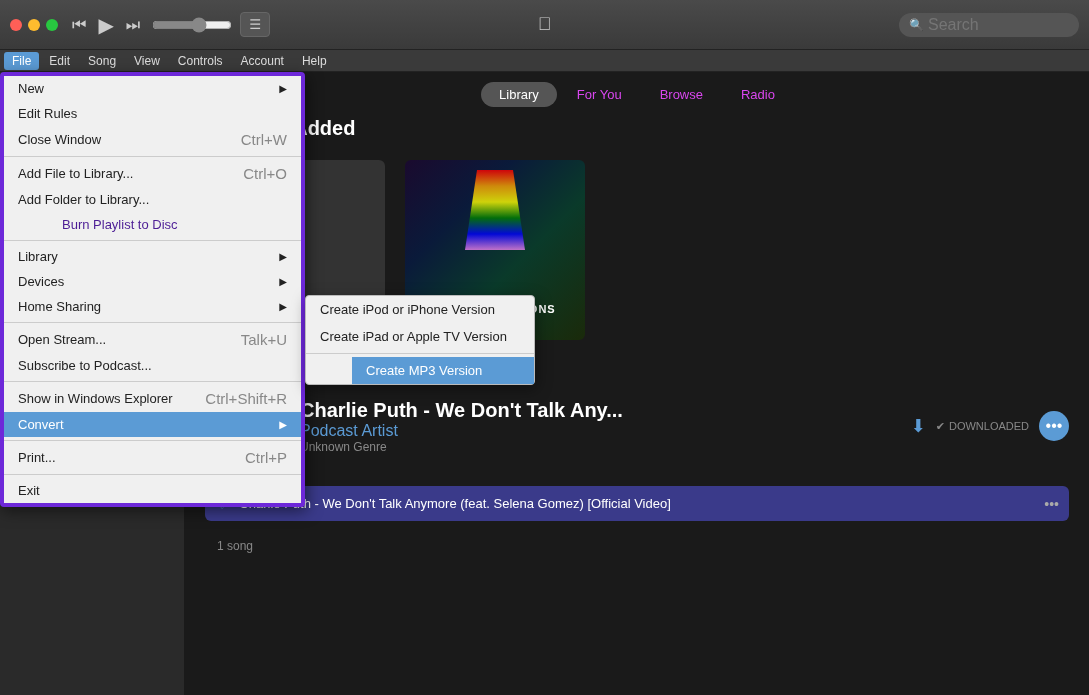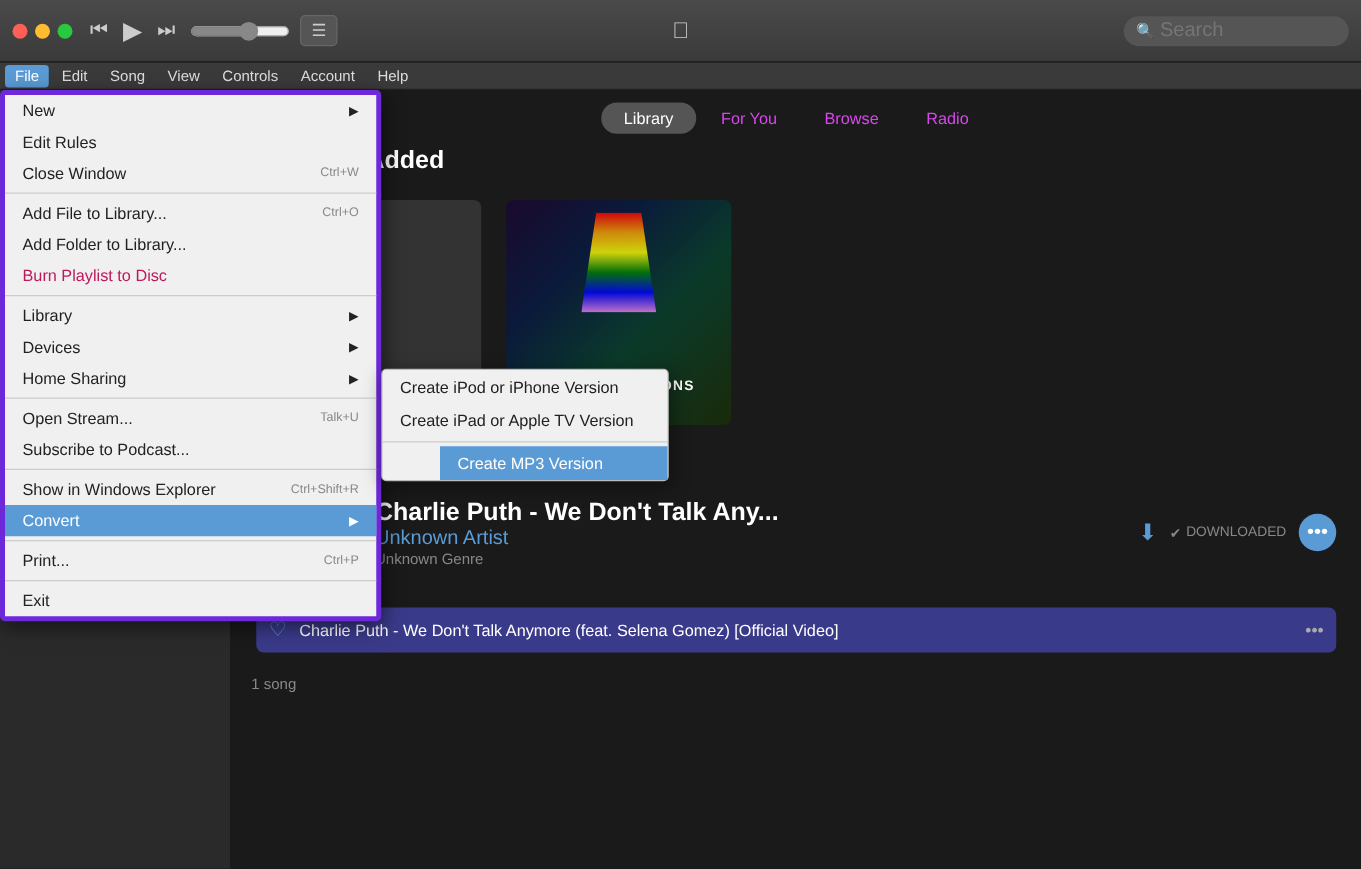--- a/index.html
+++ b/index.html
@@ -142,34 +142,34 @@
     
     .song-list { padding: 10px 20px; }
     .song-row {
       display: flex; align-items: center; gap: 10px; padding: 8px 10px;
       background: #3a3a8a; border-radius: 6px; cursor: pointer;
     }
     .song-love-btn { color: #5b9bd5; font-size: 16px; background: none; border: none; cursor: pointer; }
     .song-title { flex: 1; color: #fff; font-size: 13px; }
     .song-more-btn { color: #aaa; background: none; border: none; cursor: pointer; font-size: 14px; }
 
-    .song-count { padding: 8px 16px; color: #888; font-size: 12px; }
+    .song-count { padding: 8px 32px; color: #888; font-size: 12px; }
     .dropdown-menu {
       position: absolute; top: 72px; left: 0; width: 305px;
       background: #f0f0f0; border: 4px solid #6d28d9; border-radius: 4px;
       box-shadow: 2px 4px 15px rgba(0,0,0,0.5); z-index: 200;
       color: #222;
     }
     .dm-item {
       padding: 5px 14px; display: flex; align-items: center; justify-content: space-between;
       cursor: pointer; font-size: 13px; color: #222;
     }
     .dm-item:hover, .dm-item.highlighted { background: #5b9bd5; color: #fff; }
-    .dm-item.disabled { color: #be185d; cursor: default; }
-    .dm-shortcut { color: #888; font-size: 10px; }
+    .dm-item.disabled { color: #4c1d95; cursor: default; margin-left: 44px; }
+    .dm-shortcut { color: #888; font-size: 15px; }
     .dm-arrow { font-size: 10px; }
     .dm-separator { height: 1px; background: #ccc; margin: 3px 0; }
 
     
     .submenu {
       position: absolute; left: 305px; top: 295px; width: 230px;
       background: #f0f0f0; border: 1px solid #bbb; border-radius: 4px;
       box-shadow: 2px 4px 15px rgba(0,0,0,0.4); z-index: 300;
       color: #222;
     }
@@ -295,21 +295,21 @@
           <div class="album-title">Unknown Album</div>
         </div>
       </div>
     </div>
 
     <div class="now-playing-section">
       <div class="np-header">
         <div class="np-art"></div>
         <div class="np-info">
           <div class="np-title">Charlie Puth - We Don't Talk Any...</div>
-          <div class="np-artist">Unknown Artist</div>
+          <div class="np-artist">Podcast Artist</div>
           <div class="np-genre">Unknown Genre</div>
         </div>
         <div class="np-actions">
           <span class="download-icon">⬇</span>
           <div class="downloaded-badge">
             <span>✔</span>
             <span>DOWNLOADED</span>
           </div>
           <button class="more-btn">•••</button>
         </div>

